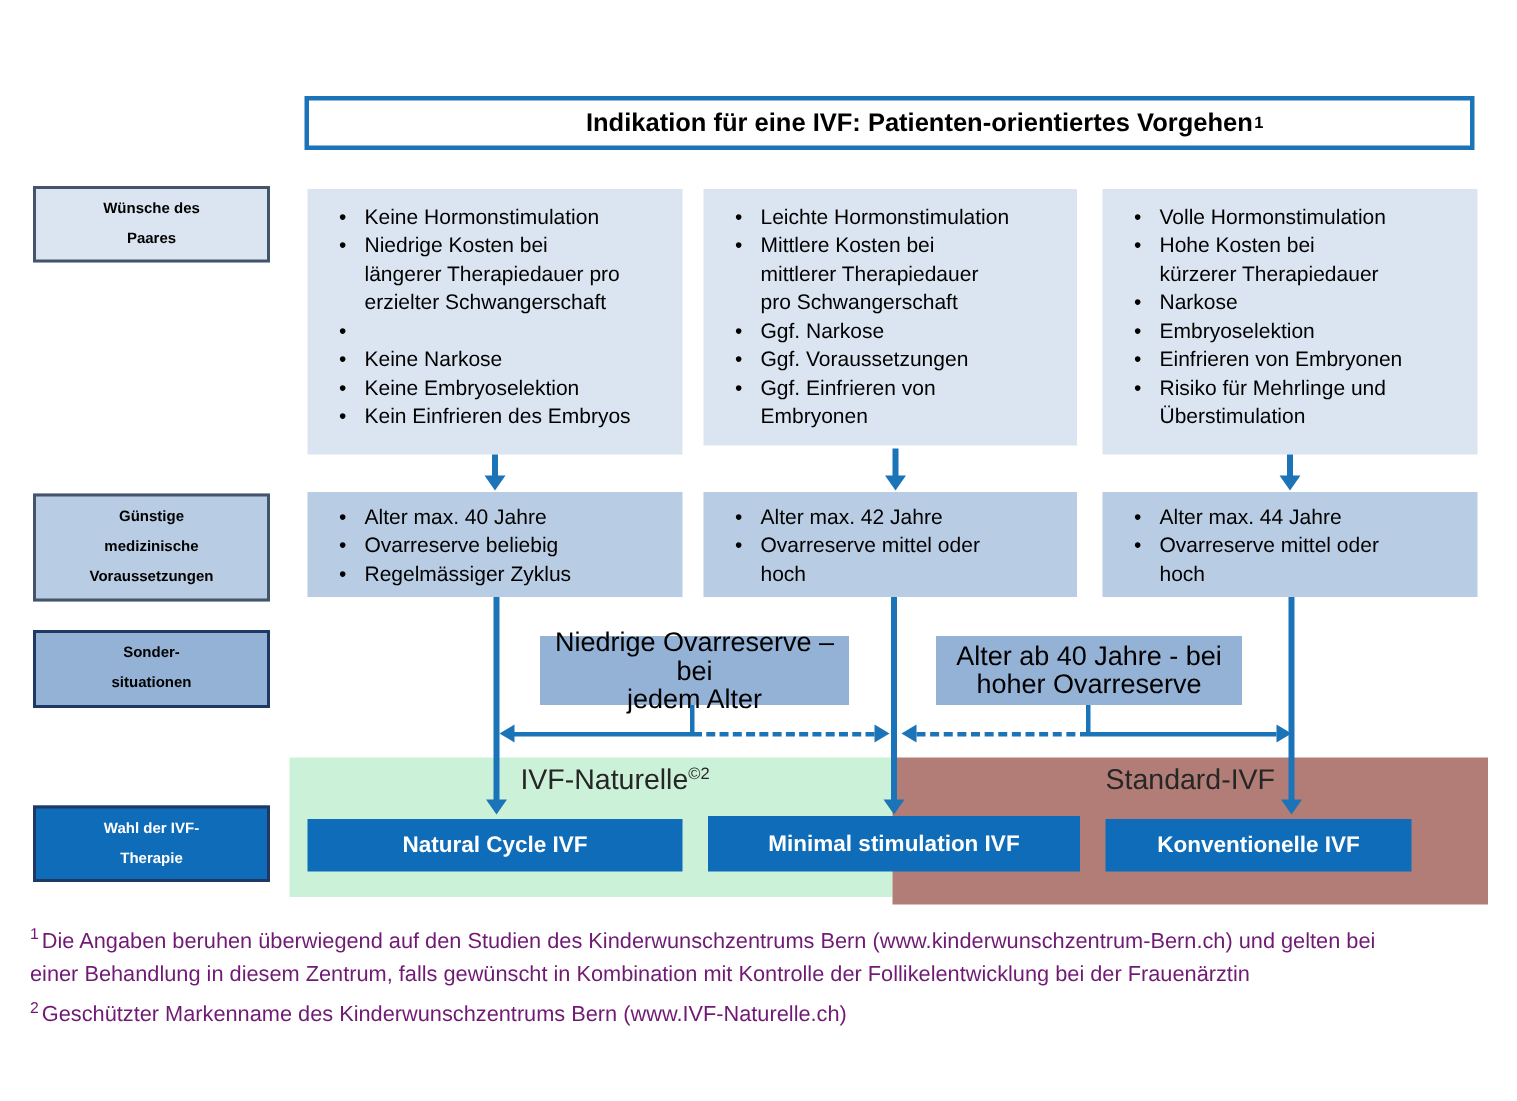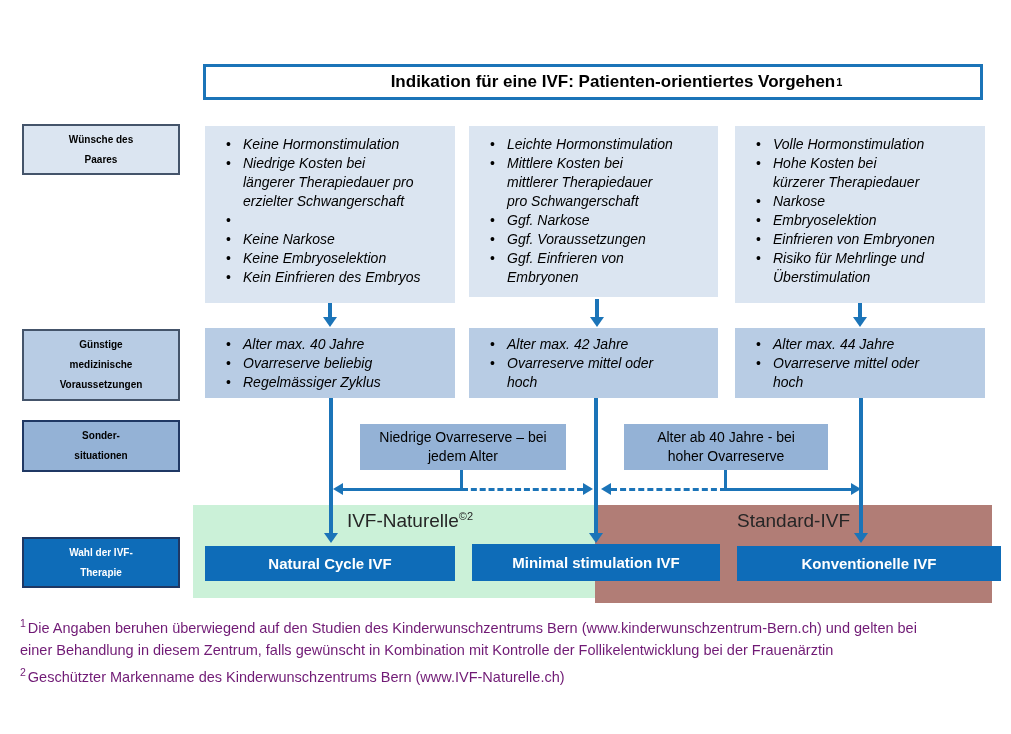--- a/index.html
+++ b/index.html
@@ -33,47 +33,47 @@
   .wish-box{background:var(--box-light,#dbe5f1);padding:9px 4px 0 0;}
   #wish-1{left:205px;top:126px;width:250px;height:177px;}
   #wish-2{left:469px;top:126px;width:249px;height:171px;}
   #wish-3{left:735px;top:126px;width:250px;height:177px;}
   .med-box{background:var(--box-mid,#b8cce4);top:328px;height:70px;padding:7px 4px 0 0;}
   #med-1{left:205px;width:250px;}
   #med-2{left:469px;width:249px;}
   #med-3{left:735px;width:250px;}
   .b-row{display:flex;}
   .b-dot{width:38px;padding-left:21px;box-sizing:border-box;flex:none;}
-  .b-txt{white-space:pre-line;font-style:italic;}
+  .b-txt{white-space:pre-line;}
 
   
   .special-box{
     top:424px;height:46px;background:var(--box-deep,#94b2d6);
     display:flex;align-items:center;justify-content:center;text-align:center;
-    font-size:14px;line-height:19px;white-space:pre-line;
+    font-size:18px;line-height:19px;white-space:pre-line;
   }
   #special-a{left:360px;width:206px;}
   #special-b{left:624px;width:204px;}
 
   
   #region-green{left:193px;top:505px;width:402px;height:93px;background:var(--green,#cbf1d8);}
   #region-red{left:595px;top:505px;width:397px;height:98px;background:var(--maroon,#b17d76);}
   .group-title{top:510px;font-size:19px;color:#262626;text-align:center;}
   #group-naturelle{left:200px;width:420px;}
   #group-standard{left:595px;width:397px;}
   .group-title sup{font-size:11px;}
 
   
   .therapy-btn{
     background:var(--btn-blue,#0e6cb8);color:#fff;font-weight:bold;font-size:15px;
     display:flex;align-items:center;justify-content:center;text-align:center;
   }
   #btn-natural{left:205px;top:546px;width:250px;height:35px;}
   #btn-minimal{left:472px;top:544px;width:248px;height:37px;}
-  #btn-konv{left:737px;top:546px;width:264px;height:35px;}
+  #btn-konv{left:737px;top:546px;width:204px;height:35px;}
 
   
   .v-stem{position:absolute;width:4px;background:var(--accent,#1b74b8);}
   .v-head{position:absolute;width:0;height:0;border-left:7px solid transparent;border-right:7px solid transparent;border-top:10px solid var(--accent,#1b74b8);}
   .h-line{position:absolute;height:3px;background:var(--accent,#1b74b8);}
   .h-dash{position:absolute;height:0;border-top:3px dashed var(--accent,#1b74b8);}
   .h-head-l{position:absolute;width:0;height:0;border-top:6px solid transparent;border-bottom:6px solid transparent;border-right:10px solid var(--accent,#1b74b8);}
   .h-head-r{position:absolute;width:0;height:0;border-top:6px solid transparent;border-bottom:6px solid transparent;border-left:10px solid var(--accent,#1b74b8);}
   .conn{position:absolute;width:3px;background:var(--accent,#1b74b8);}
 

